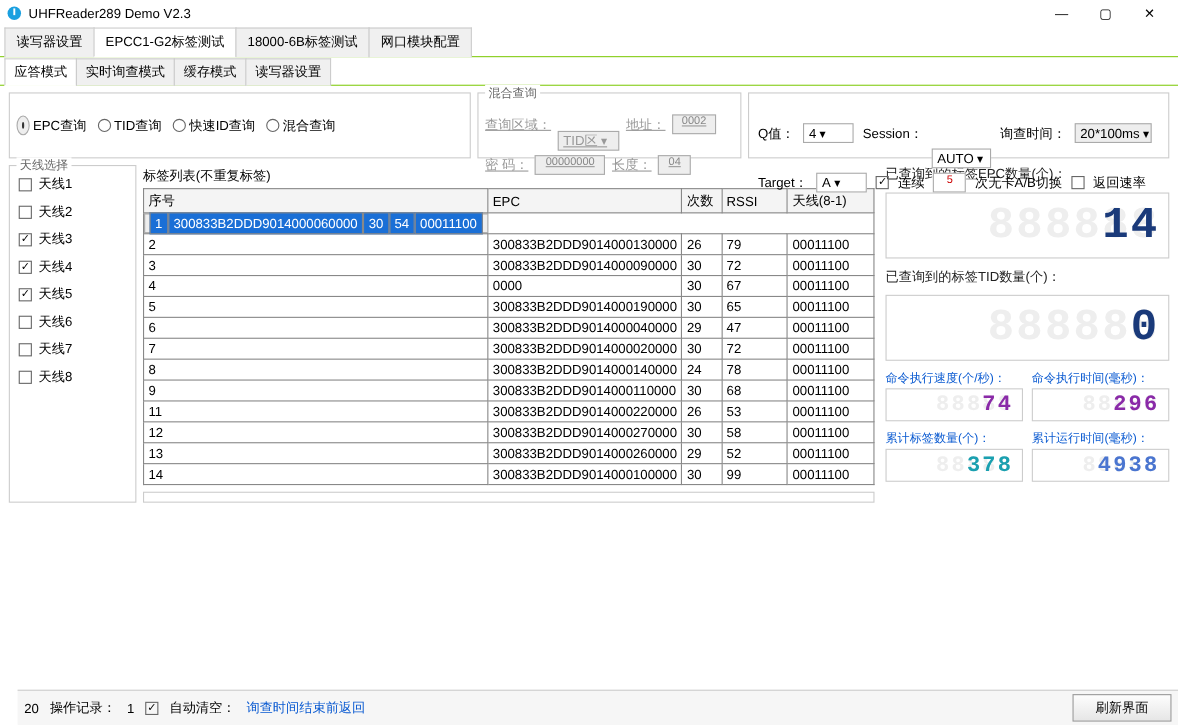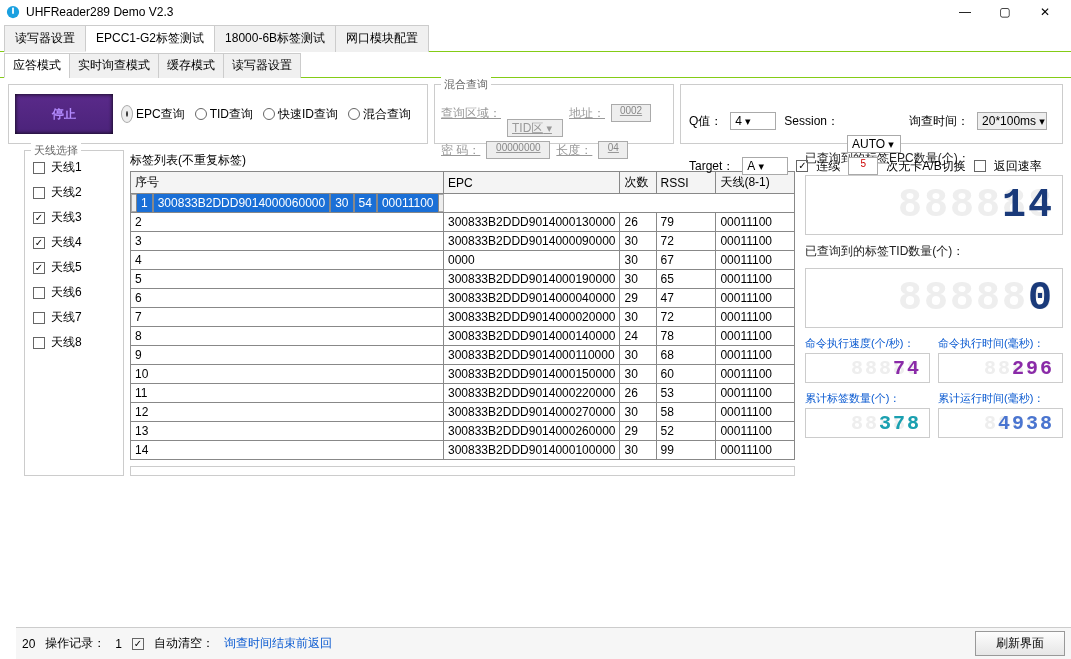--- a/index.html
+++ b/index.html
@@ -22,21 +22,21 @@
   .group { border:1px solid #ccc; padding:4px 6px; position:relative;}
   .group-title { position:absolute; top:-8px; left:6px; background:#fff; padding:0 3px; color:#666; font-size:11px;}
   .mixbox { width:240px; height:60px; display:flex; flex-direction:column; gap:4px; color:#999;}
   .mixrow { display:flex; align-items:center; gap:6px;text-decoration:underline;}
   .sel { border:1px solid #aaa; background:#eee; height:18px; display:flex; align-items:center; padding:0 4px; font-size:11px;}
   .inp { border:1px solid #aaa; background:#eee; height:18px; padding:0 4px; font-size:10px; color:#888; text-align:center;}
   .rightbox { flex:1; height:60px; display:flex; flex-wrap:wrap; align-items:center; gap:4px 8px; padding:4px 8px;}
   .chk { width:12px; height:12px; border:1px solid #666; display:inline-flex; align-items:center; justify-content:center; font-size:10px; color:#000;}
   .chk.on::after { content:"✓"; line-height:10px;}
   .main { display:flex; gap:6px; padding:0 8px;}
-  .ant-panel { width:100px;margin-left:16px; }
+  .ant-panel { width:116px; }
   .ant-item { display:flex; align-items:center; gap:6px; padding:4px 2px;}
   .mid-panel { flex:1; display:flex; flex-direction:column;}
   .tbl-title { font-size:12px; padding:2px 0;}
   .tbl { border:1px solid #888; width:100%; border-collapse:collapse;}
   .tbl th { background:#f4f4f4; border:1px solid #888; text-align:left; padding:2px 4px; font-weight:normal;}
   .tbl td { border:1px solid #888; padding:2px 4px;}
   .tbl tr.sel td { background:#1a6fd6; color:#fff;}
   .right-panel { width:262px; display:flex; flex-direction:column; gap:8px; padding-left:4px;}
   .rp-title { font-size:12px; color:#222;}
   .seg-box { border:1px solid #ccc; padding:4px; height:60px; display:flex; align-items:center; justify-content:flex-end; gap:4px;}
@@ -82,23 +82,20 @@
   </div>
 <div class="subtabbar" id="sub-tabbar">
     <div class="subtab active">应答模式</div>
     <div class="subtab">实时询查模式</div>
     <div class="subtab">缓存模式</div>
     <div class="subtab">读写器设置</div>
   </div>
 
 <div class="toolbar-row">
   <div class="querybox group" style="flex:0 0 420px;">
-    <div class="stopbtn">
-        <span>停止</span>
-      </div>
     <div style="flex:1; display:flex; gap:10px;" id="radio-row">
         <label class="radio">
           <span class="radio-circle sel"></span>
           <span>EPC查询</span>
         </label>
         <label class="radio">
           <span class="radio-circle"></span>
           <span>TID查询</span>
         </label>
         <label class="radio">
@@ -252,27 +249,20 @@
             <td>00011100</td>
           </tr>
           <tr>
             <td>9</td>
             <td>300833B2DDD9014000110000</td>
             <td>30</td>
             <td>68</td>
             <td>00011100</td>
           </tr>
           <tr>
-            <td>10</td>
-            <td>300833B2DDD9014000150000</td>
-            <td>30</td>
-            <td>60</td>
-            <td>00011100</td>
-          </tr>
-          <tr>
             <td>11</td>
             <td>300833B2DDD9014000220000</td>
             <td>26</td>
             <td>53</td>
             <td>00011100</td>
           </tr>
           <tr>
             <td>12</td>
             <td>300833B2DDD9014000270000</td>
             <td>30</td>

